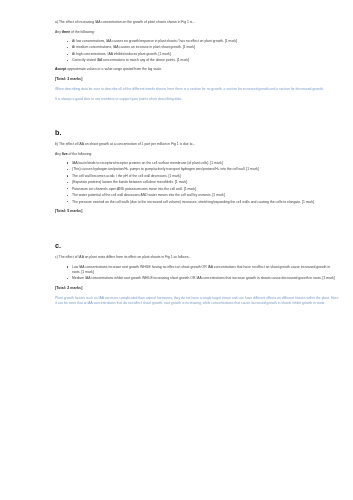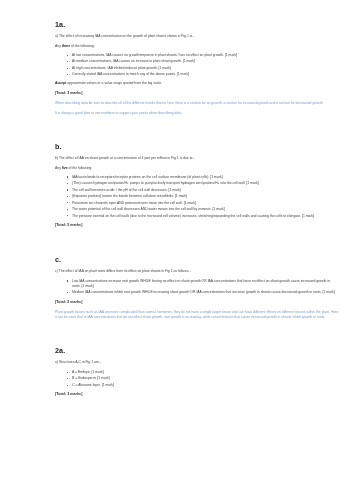--- a/index.html
+++ b/index.html
@@ -92,21 +92,20 @@
   }
   .gap-lg { height: 14px; }
   .gap-md { height: 9px; }
 </style>
 </head>
 <body>
 
 <div class="page">
   <div id="questions-root">
       <div class="qblock">
-        <div class="q-head">1a.</div>
         <div class="q-stem">a) The effect of increasing IAA concentration on the growth of plant shoots shown in Fig 1 is...</div>
         <div class="any-line"><span>Any </span><b>three</b><span> of the following:</span></div>
         <ul class="points">
           <li>At low concentrations, IAA causes no growth/response in plant shoots / has no effect on plant growth. [1 mark]</li>
           <li>At medium concentrations, IAA causes an increase in plant shoot growth. [1 mark]</li>
           <li>At high concentrations, IAA inhibits/reduces plant growth. [1 mark]</li>
           <li>Correctly stated IAA concentrations to match any of the above points. [1 mark]</li>
         </ul>
         <div class="accept-line"><b>Accept</b><span> approximate values or a value range quoted from the log scale.</span></div>
         <div class="total">[Total: 3 marks]</div>
@@ -134,25 +133,14 @@
         <div class="q-head">c.</div>
         <div class="q-stem">c) The effect of IAA on plant roots differs from its effect on plant shoots in Fig 1 as follows...</div>
         <ul class="points">
           <li>Low IAA concentrations increase root growth WHILE having no effect on shoot growth OR IAA concentrations that have no effect on shoot growth cause increased growth in roots. [1 mark]</li>
           <li>Medium IAA concentrations inhibit root growth WHILE increasing shoot growth OR IAA concentrations that increase growth in shoots cause decreased growth in roots. [1 mark]</li>
         </ul>
         <div class="total">[Total: 2 marks]</div>
         <div class="note">Plant growth factors such as IAA are more complicated than animal hormones, they do not have a single target tissue and can have different effects on different tissues within the plant. Here it can be seen that at IAA concentrations that do not affect shoot growth, root growth is increasing, while concentrations that cause increased growth in shoots inhibit growth in roots.</div>
         <div class="gap-lg"></div>
       </div>
-      <div class="qblock">
-        <div class="q-head">2a.</div>
-        <div class="q-stem">a) Structures A-C in Fig 1 are...</div>
-        <ul class="points">
-          <li>A = Embryo; [1 mark]</li>
-          <li>B = Endosperm; [1 mark]</li>
-          <li>C = Aleurone layer. [1 mark]</li>
-        </ul>
-        <div class="total">[Total: 3 marks]</div>
-        <div class="gap-md"></div>
-      </div>
     </div>
 </div>
 
 </body></html>

